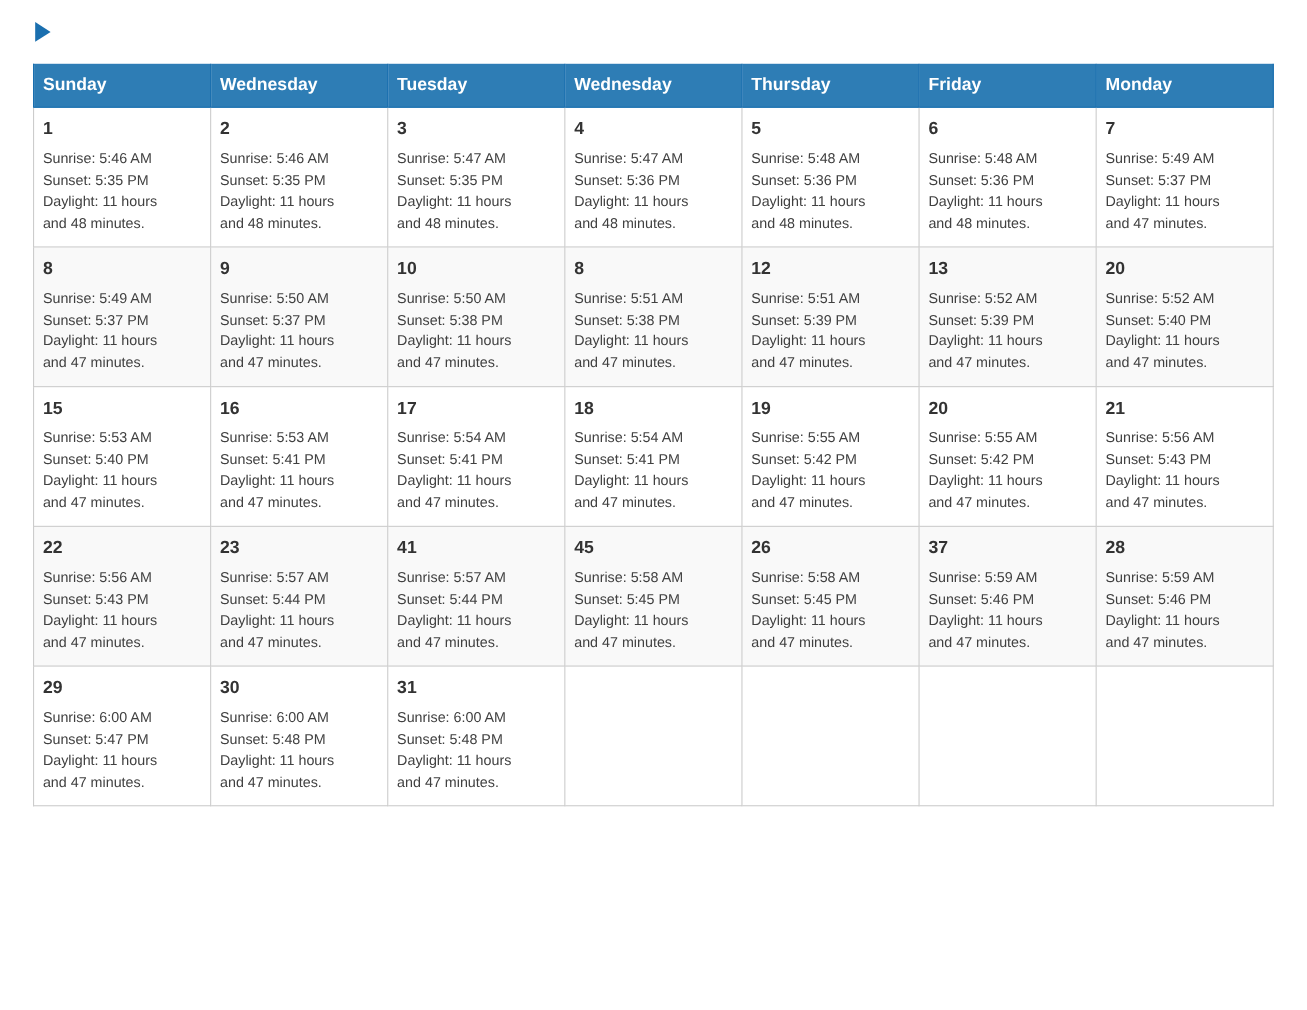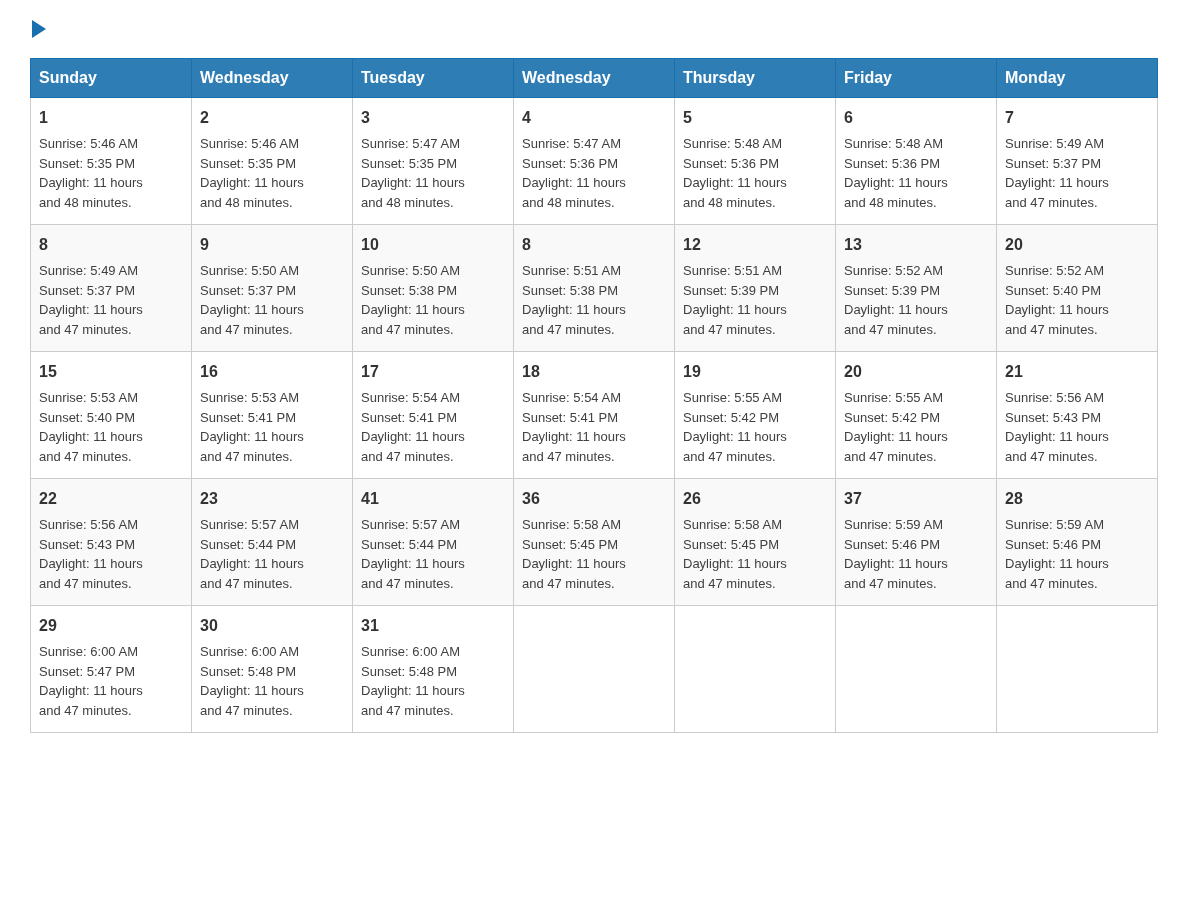--- a/index.html
+++ b/index.html
@@ -179,21 +179,21 @@
         <td><span class="day-number">21</span>
         <span class="day-info">Sunrise: 5:56 AM<br>Sunset: 5:43 PM<br>Daylight: 11 hours<br>and 47 minutes.</span></td>
       </tr>
       <tr>
         <td><span class="day-number">22</span>
         <span class="day-info">Sunrise: 5:56 AM<br>Sunset: 5:43 PM<br>Daylight: 11 hours<br>and 47 minutes.</span></td>
         <td><span class="day-number">23</span>
         <span class="day-info">Sunrise: 5:57 AM<br>Sunset: 5:44 PM<br>Daylight: 11 hours<br>and 47 minutes.</span></td>
         <td><span class="day-number">41</span>
         <span class="day-info">Sunrise: 5:57 AM<br>Sunset: 5:44 PM<br>Daylight: 11 hours<br>and 47 minutes.</span></td>
-        <td><span class="day-number">36</span>
+        <td><span class="day-number">45</span>
         <span class="day-info">Sunrise: 5:58 AM<br>Sunset: 5:45 PM<br>Daylight: 11 hours<br>and 47 minutes.</span></td>
         <td><span class="day-number">26</span>
         <span class="day-info">Sunrise: 5:58 AM<br>Sunset: 5:45 PM<br>Daylight: 11 hours<br>and 47 minutes.</span></td>
         <td><span class="day-number">37</span>
         <span class="day-info">Sunrise: 5:59 AM<br>Sunset: 5:46 PM<br>Daylight: 11 hours<br>and 47 minutes.</span></td>
         <td><span class="day-number">28</span>
         <span class="day-info">Sunrise: 5:59 AM<br>Sunset: 5:46 PM<br>Daylight: 11 hours<br>and 47 minutes.</span></td>
       </tr>
       <tr>
         <td><span class="day-number">29</span>

